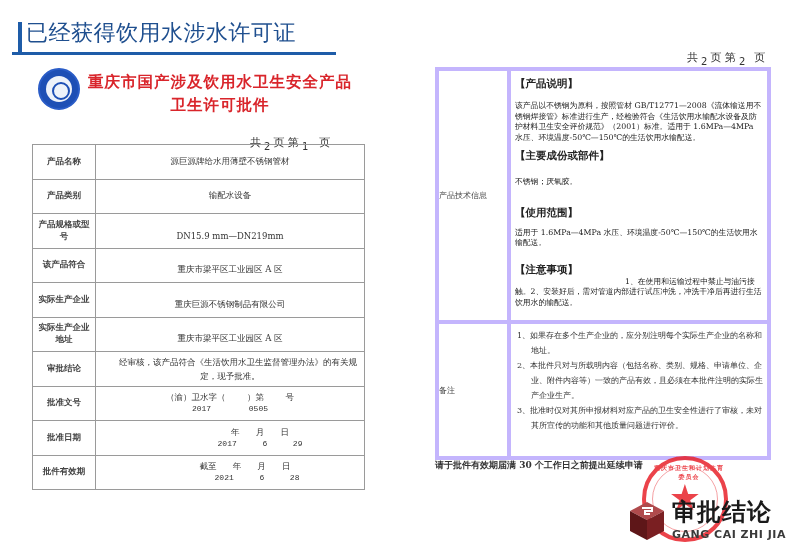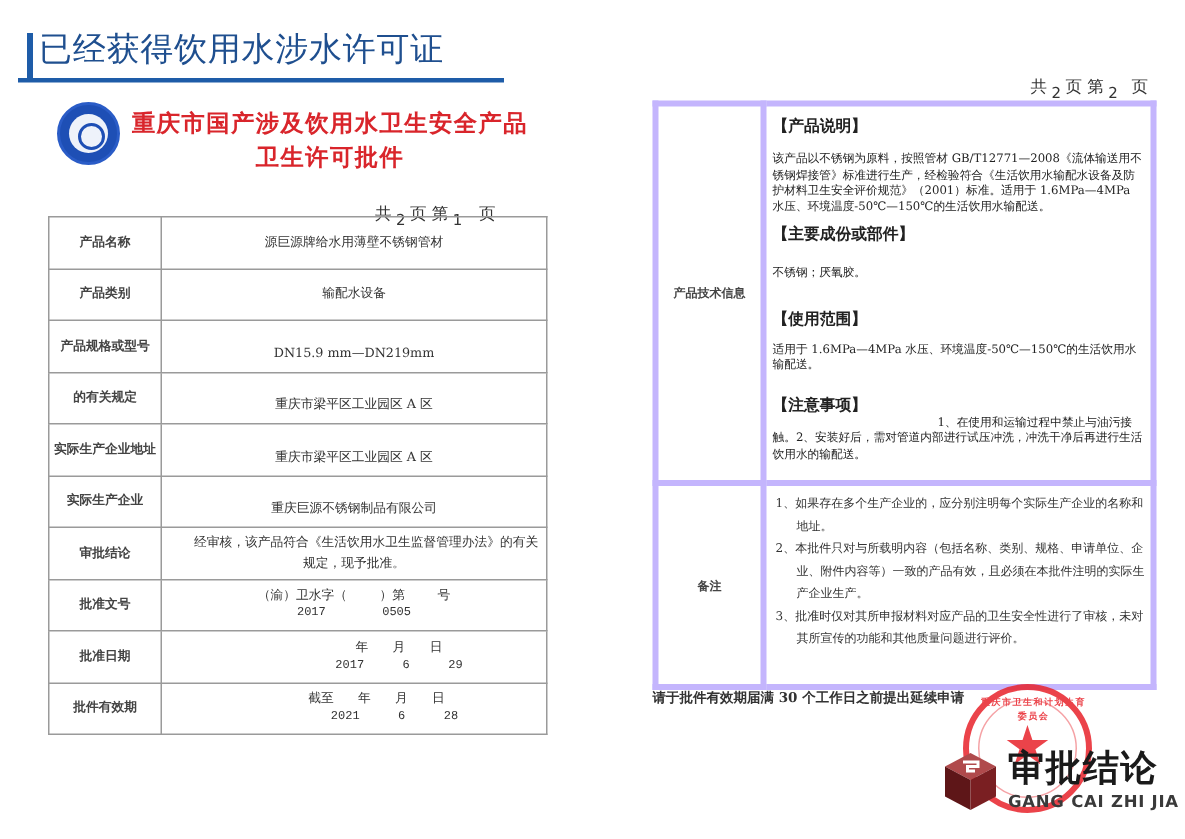--- a/index.html
+++ b/index.html
@@ -17,33 +17,33 @@
   .emblem { position: absolute; left: 38px; top: 8px; width: 42px; height: 42px; border-radius: 50%; background: #1e4fb5; border: 2px solid #2a5cc7; }
   .emblem::before { content: ""; position: absolute; left: 6px; top: 6px; width: 26px; height: 26px; border-radius: 50%; background: #eef2fa; }
   .emblem::after { content: ""; position: absolute; left: 12px; top: 12px; width: 14px; height: 14px; border-radius: 50%; border: 2px solid #1e4fb5; }
   .doc-title { position: absolute; left: 80px; top: 10px; width: 280px; text-align: center; color: #d9252b; font-size: 15.5px; font-weight: bold; line-height: 23px; letter-spacing: 1px; }
 
   .pageno { position: absolute; font-size: 11px; color: #333; white-space: nowrap; }
   .pageno .sub { font-family: "DejaVu Sans", sans-serif; font-size: 10px; position: relative; top: 4px; margin: 0 3px; }
 
   table.form { position: absolute; left: 32px; top: 84px; width: 333px; border-collapse: collapse; font-size: 8.5px; color: #333; }
   table.form td { border: 1px solid #9a9a9a; vertical-align: middle; }
-  table.form td.lbl { width: 75px; text-align: center; font-weight: bold; color: #444; padding: 0 2px; }
+  table.form td.lbl { width: 63px; text-align: center; font-weight: bold; color: #444; padding: 0 2px; }
   table.form td.val { text-align: center; padding: 0 4px; }
   table.form tr { height: 34.5px; }
   .val .offset { display: inline-block; margin-top: 10px; }
   .val.conclusion { text-align: left; padding: 2px 6px; line-height: 14px; text-indent: 16px; }
   .stack { display: inline-block; line-height: 11px; text-align: center; }
   .stack .nums { font-family: Liberation Mono, monospace; font-size: 8px; }
 
   
   .right-page { position: absolute; left: 405px; top: 0; width: 385px; height: 559px; }
   table.form2 { position: absolute; left: 30px; top: 67px; width: 336px; border-collapse: collapse; font-size: 8px; color: #333; }
   table.form2 td { border: 4px solid #c4b5fd; vertical-align: top; }
-  table.form2 td.lbl { width: 72px; text-align: center; vertical-align: middle; font-weight: bold; color: #444; }
+  table.form2 td.lbl { width: 72px; text-align: left; vertical-align: middle; font-weight: normal; color: #444; }
   .sec-h { font-size: 10.5px; font-weight: bold; color: #222; margin: 6px 0 4px 4px; }
   .sec-p { font-size: 7.8px; line-height: 10.5px; padding: 0 4px; color: #222; }
   .sec-p.spaced { margin: 8px 0 8px; }
   .notes-list { list-style: none; padding: 4px 4px 4px 6px; font-size: 8px; line-height: 15px; color: #333; }
   .notes-list li { padding-left: 14px; text-indent: -14px; }
   .footer-note { position: absolute; left: 30px; top: 459px; font-size: 9px; font-weight: bold; color: #333; white-space: nowrap; }
 
   
   .stamp { position: absolute; left: 642px; top: 456px; width: 86px; height: 86px; border-radius: 50%; border: 4px solid #e8232b; opacity: 0.85; }
   .stamp .inner { position: absolute; left: 6px; top: 6px; right: 6px; bottom: 6px; border-radius: 50%; border: 1px solid rgba(232,35,43,0.5); }
@@ -84,30 +84,30 @@
     </tr>
     <tr>
       <td class="lbl">产品类别</td>
       <td class="val">输配水设备</td>
     </tr>
     <tr>
       <td class="lbl">产品规格或型号</td>
       <td class="val"><span class="offset">DN15.9 mm—DN219mm</span></td>
     </tr>
     <tr>
-      <td class="lbl">的有关规定</td>
+      <td class="lbl">该产品符合</td>
       <td class="val"><span class="offset">重庆市梁平区工业园区 A 区</span></td>
+    </tr>
+    <tr>
+      <td class="lbl">实际生产企业</td>
+      <td class="val"><span class="offset">重庆巨源不锈钢制品有限公司</span></td>
     </tr>
     <tr>
       <td class="lbl">实际生产企业地址</td>
       <td class="val"><span class="offset">重庆市梁平区工业园区 A 区</span></td>
-    </tr>
-    <tr>
-      <td class="lbl">实际生产企业</td>
-      <td class="val"><span class="offset">重庆巨源不锈钢制品有限公司</span></td>
     </tr>
     <tr>
       <td class="lbl">审批结论</td>
       <td class="val conclusion">经审核，该产品符合《生活饮用水卫生监督管理办法》的有关规定，现予批准。</td>
     </tr>
     <tr>
       <td class="lbl">批准文号</td>
       <td class="val">
         <div class="stack">
           <div style="white-space:pre">（渝）卫水字（        ）第        号</div>

